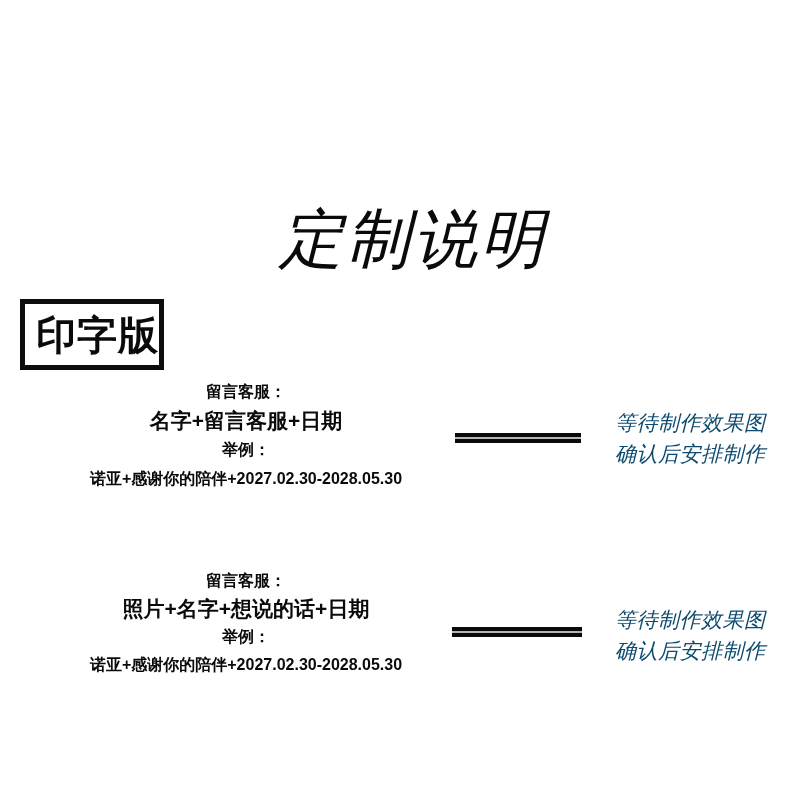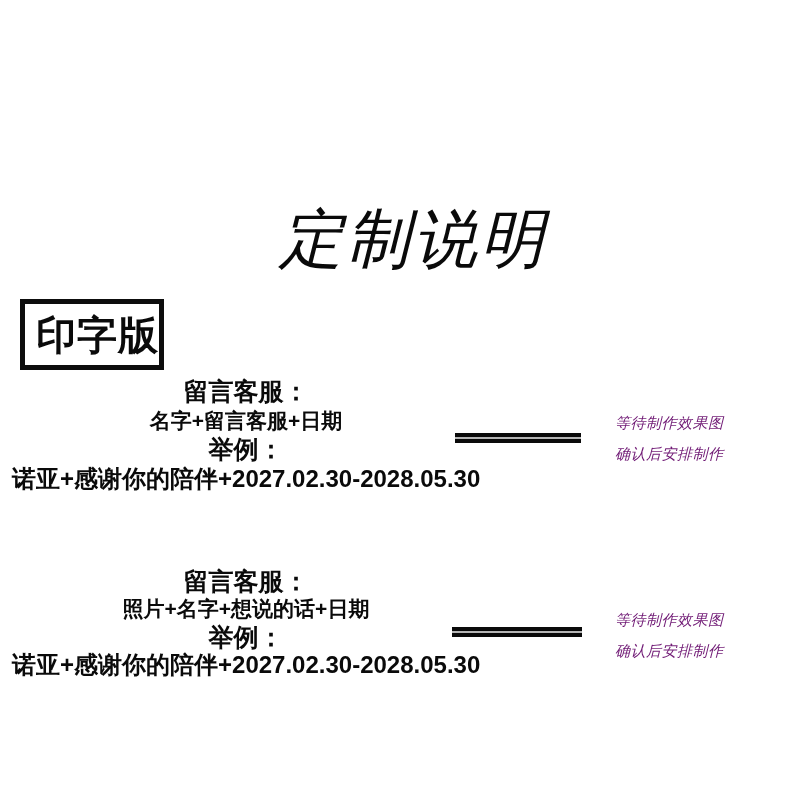--- a/index.html
+++ b/index.html
@@ -67,46 +67,46 @@
     font-weight: 700;
     color: #0a0a0a;
   }
   .text-block.first  { top: 337px; }
   .text-block.second { top: 527px; }
   .text-block .line {
     white-space: nowrap;
   }
   .text-block.first .line  { line-height: 29px; }
   .text-block.second .line { line-height: 28px; }
-  .line.small { font-size: 25px; }
+  .line.small { font-size: 16px; }
   .line.big   { font-size: 21px; }
-  .line.example { font-size: 24px; letter-spacing: 0px; }
+  .line.example { font-size: 16px; letter-spacing: 0px; }
 
   
   .divider {
     position: absolute;
     display: flex;
     flex-direction: column;
   }
   .divider.first  { left: 455px; top: 393px; width: 126px; }
   .divider.second { left: 452px; top: 587px; width: 130px; }
   .divider .bar   { height: 4px; background: #0a0a0a; }
   .divider .gap   { height: 2px; background: #b5b5b5; }
 
   
   .note {
     position: absolute;
     width: 180px;
     font-family: "Liberation Serif", serif;
     font-style: italic;
     font-weight: 500;
-    font-size: 15px;
+    font-size: 21px;
     line-height: 31px;
     letter-spacing: 0.5px;
-    color: #701a75;
+    color: #0c4a6e;
     white-space: nowrap;
   }
   .note.first  { left: 615px; top: 368px; }
   .note.second { left: 615px; top: 565px; }
 </style>
 </head>
 <body>
 
 <div class="canvas">
 

